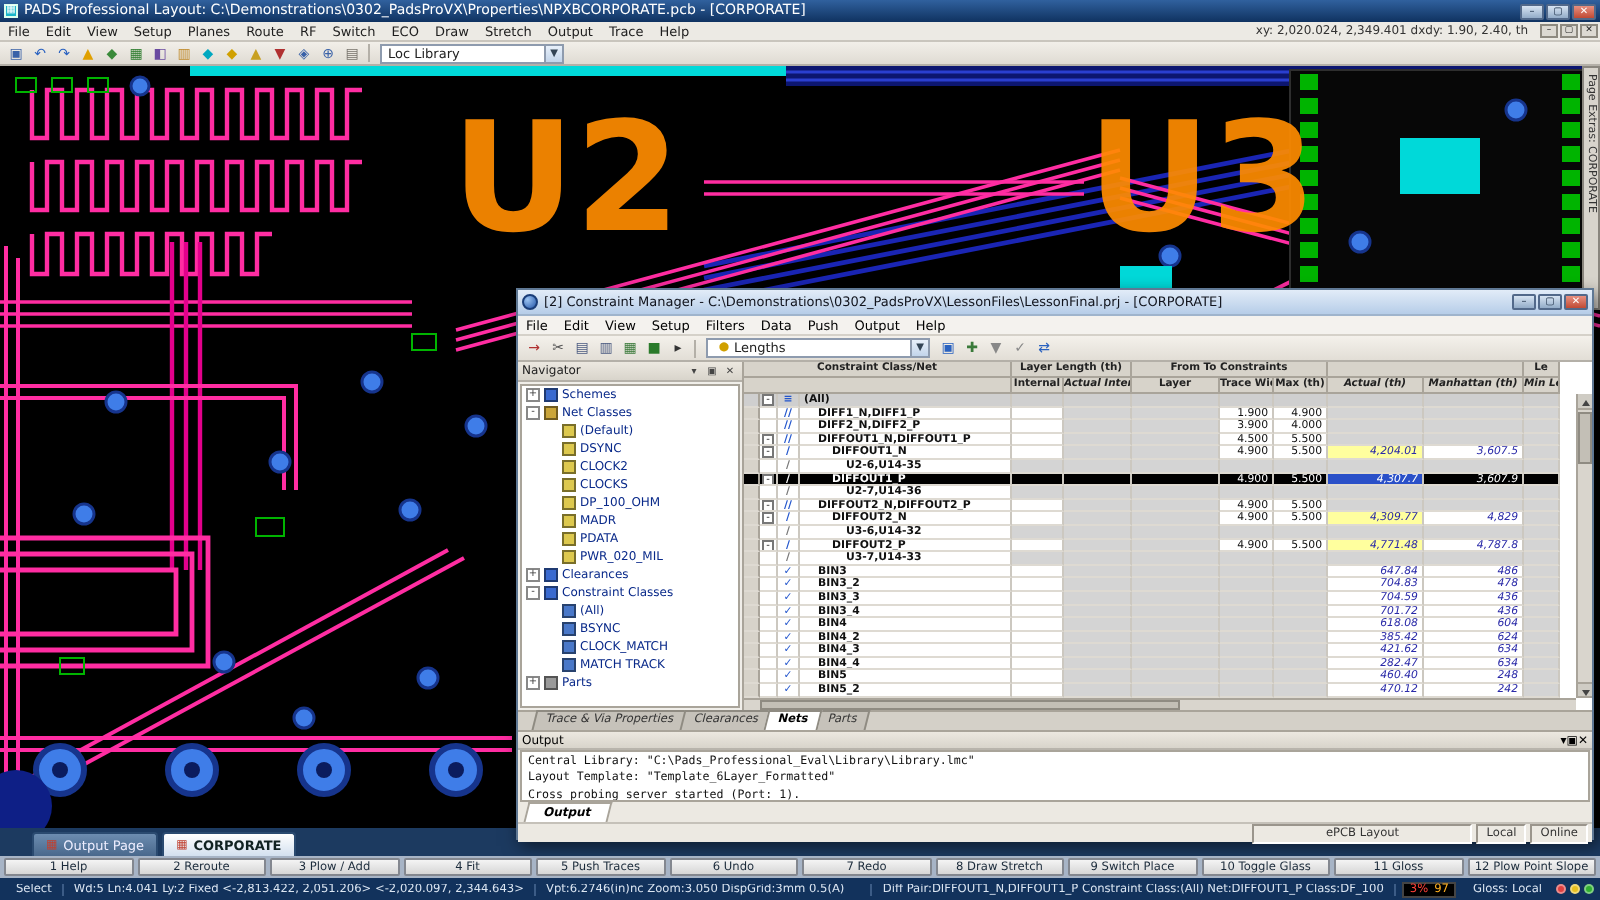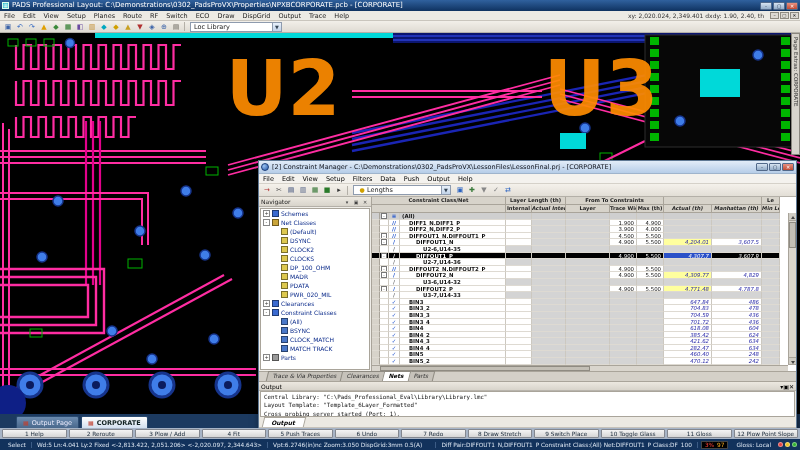--- a/index.html
+++ b/index.html
@@ -35,21 +35,21 @@
 
   
   .canvas{position:absolute;left:0;top:33px;width:800px;height:381px;background:#000;z-index:1;}
   .canvas svg{display:block;}
   .pcb-label{font-family:"DejaVu Sans",sans-serif;font-weight:bold;opacity:.92;}
   .vtab{position:absolute;right:0;top:33px;width:9px;height:122px;background:#d8d4cc;border:1px solid #8a867e;
     z-index:2;display:flex;align-items:flex-start;justify-content:center;}
   .vtab span{writing-mode:vertical-rl;font-size:5.5px;color:#333;margin-top:3px;white-space:nowrap;}
 
   
-  .cm{position:absolute;left:258px;top:160px;width:539px;height:276px;z-index:5;
+  .cm{position:absolute;left:258px;top:144px;width:539px;height:276px;z-index:5;
     background:#ece9e2;border:1px solid #5f7894;box-shadow:2px 3px 8px rgba(0,0,0,.55);}
   .cm-title{height:13px;background:linear-gradient(#e2ecf8,#b6cde8);display:flex;align-items:center;
     padding:0 2px;font-size:6.5px;color:#10131c;border-bottom:1px solid #9fb4cc;}
   .cm-title .cmicon{width:8px;height:8px;border-radius:50%;flex:none;
     background:radial-gradient(circle at 30% 30%,#9cc4f2,#2456a8);border:1px solid #1a3d78;margin-right:3px;}
   .cm-title .ttext{flex:1;white-space:nowrap;overflow:hidden;}
   .cm-menubar{height:10px;background:#f4f2ee;border-bottom:1px solid #d5d1c9;display:flex;align-items:center;font-size:6.5px;}
   .cm-toolbar{height:13px;background:linear-gradient(#f4f1eb,#e2ded6);border-bottom:1px solid #b4b0a8;
     display:flex;align-items:center;padding:0 2px;}
   .cm-body{height:174px;display:flex;background:#d4d0c8;}
@@ -164,21 +164,21 @@
         <span class="mi">File</span>
         <span class="mi">Edit</span>
         <span class="mi">View</span>
         <span class="mi">Setup</span>
         <span class="mi">Planes</span>
         <span class="mi">Route</span>
         <span class="mi">RF</span>
         <span class="mi">Switch</span>
         <span class="mi">ECO</span>
         <span class="mi">Draw</span>
-        <span class="mi">DispGrid</span>
+        <span class="mi">Stretch</span>
         <span class="mi">Output</span>
         <span class="mi">Trace</span>
         <span class="mi">Help</span>
       </span>
     <span class="coord">xy: 2,020.024, 2,349.401    dxdy: 1.90, 2.40, th</span>
     <span id="app-childbtns" style="display:flex">
         <span class="cwbtn">–</span>
         <span class="cwbtn">▢</span>
         <span class="cwbtn">✕</span>
       </span>
@@ -335,21 +335,21 @@
       <span id="cm-tbleft" style="display:flex">
           <span class="tbi" style="color: rgb(176, 48, 48);">→</span>
           <span class="tbi" style="color: rgb(85, 85, 85);">✂</span>
           <span class="tbi" style="color: rgb(74, 90, 128);">▤</span>
           <span class="tbi" style="color: rgb(74, 90, 128);">▥</span>
           <span class="tbi" style="color: rgb(58, 122, 58);">▦</span>
           <span class="tbi" style="color: rgb(42, 122, 42);">■</span>
           <span class="tbi" style="color: rgb(51, 51, 51);">▸</span>
         </span>
       <span class="tbsep"></span>
-      <span class="combo" style="width:98px">
+      <span class="combo" style="width:112px">
         <span class="tbi" id="cm-comboicon" style="width: 8px; font-size: 6px; color: rgb(208, 160, 0);">●</span>
         <span>Lengths</span>
         <span class="arrow">▼</span>
       </span>
       <span id="cm-tbright" style="display:flex">
           <span class="tbi" style="color: rgb(42, 98, 192);">▣</span>
           <span class="tbi" style="color: rgb(58, 122, 58);">✚</span>
           <span class="tbi" style="color: rgb(136, 136, 136);">▼</span>
           <span class="tbi" style="color: rgb(136, 136, 136);">✓</span>
           <span class="tbi" style="color: rgb(42, 98, 192);">⇄</span>

